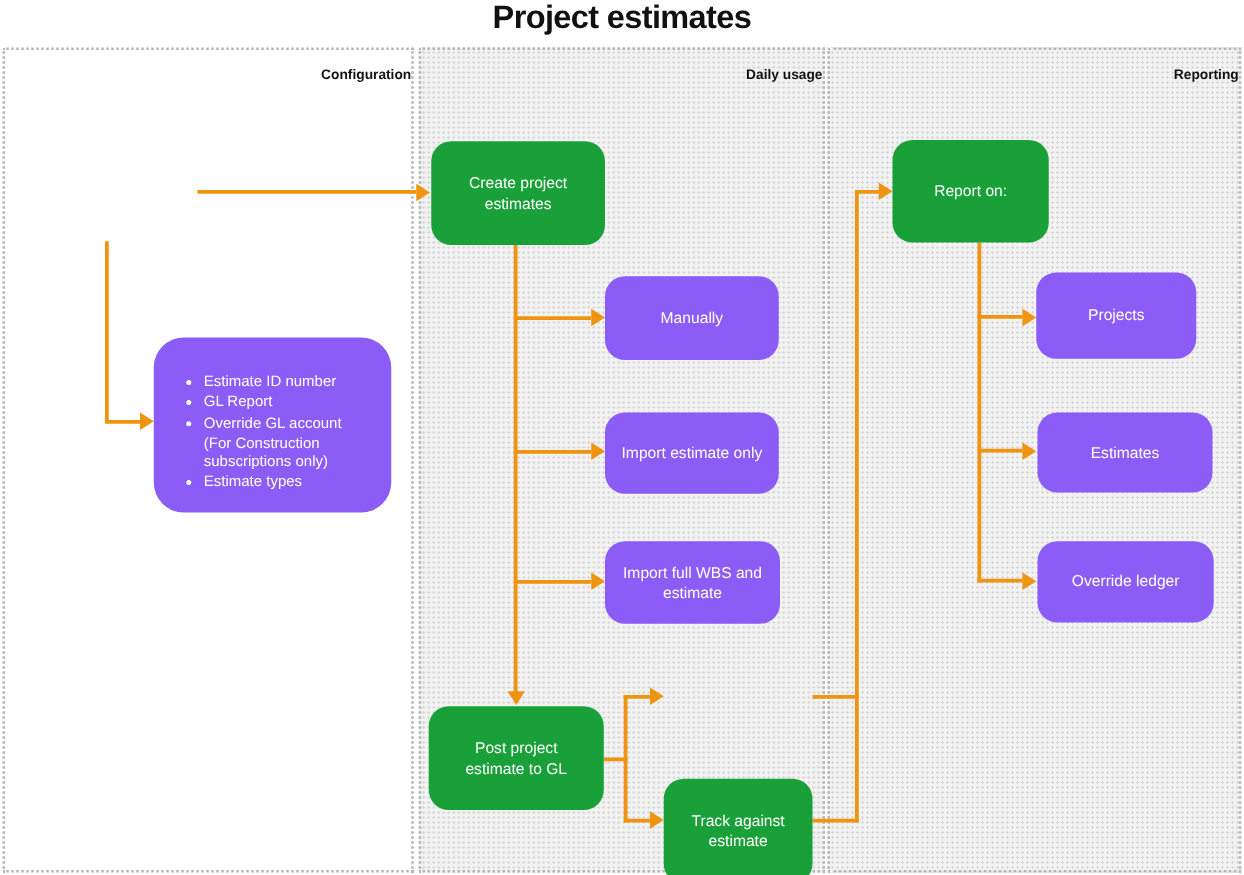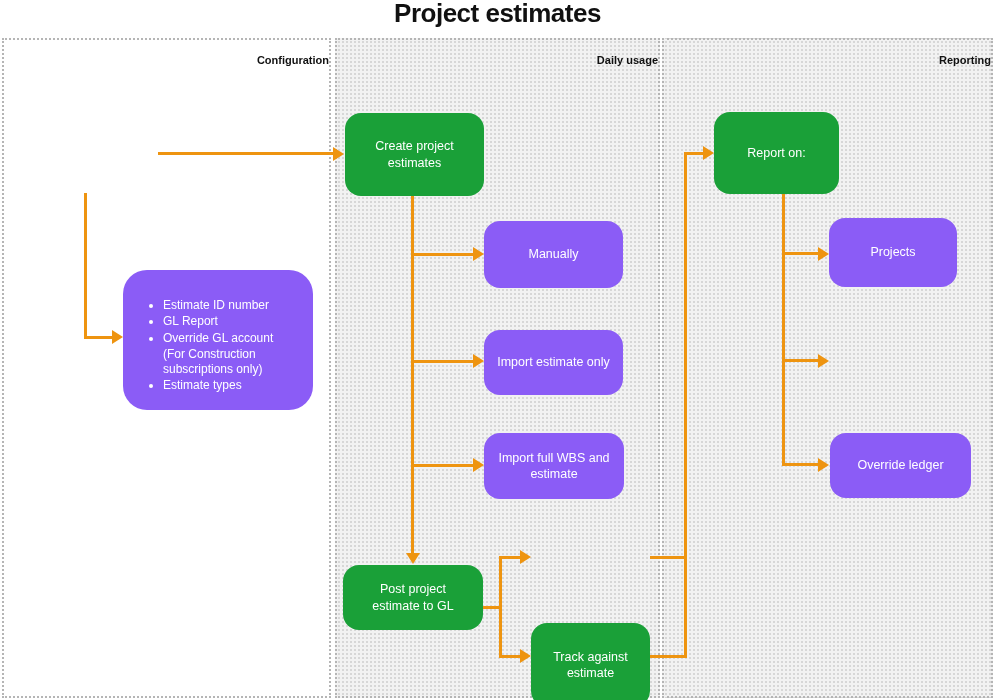--- a/index.html
+++ b/index.html
@@ -39,21 +39,21 @@
   .node.navy  { background:#8b5cf6; }
 
   #node-configure      { left:15px;  top:112px; width:143px; height:81px; }
   #node-details        { left:123px; top:270px; width:190px; height:140px; border-radius:24px;
                          align-items:center; justify-content:flex-start; text-align:left;
                          padding:24px 12px 12px 22px; font-size:12px; }
   #node-create         { left:345px; top:113px; width:139px; height:83px; }
   #node-manually       { left:484px; top:221px; width:139px; height:67px; }
   #node-import-est     { left:484px; top:330px; width:139px; height:65px; }
   #node-import-wbs     { left:484px; top:433px; width:140px; height:66px; }
-  #node-post           { left:343px; top:565px; width:140px; height:65px; }
+  #node-post           { left:343px; top:565px; width:140px; height:83px; }
   #node-track-actual   { left:531px; top:523px; width:119px; height:68px; }
   #node-track-against  { left:531px; top:623px; width:119px; height:84px; }
   #node-report-on      { left:714px; top:112px; width:125px; height:82px; }
   #node-projects       { left:829px; top:218px; width:128px; height:69px; }
   #node-estimates      { left:830px; top:330px; width:140px; height:64px; }
   #node-gl             { left:830px; top:433px; width:141px; height:65px; }
 
   #node-details ul { list-style:disc; padding-left:18px; }
   #node-details li { margin-bottom:1px; }
   #node-details .sub-note { display:block; font-size:12px; line-height:1.25; }
@@ -169,17 +169,20 @@
   </div>
   <div class="node green" id="node-track-against">
     <span>Track against estimate</span>
   </div>
   <div class="node green" id="node-report-on">
     <span>Report on:</span>
   </div>
   <div class="node navy" id="node-projects">
     <span>Projects</span>
   </div>
+  <div class="node navy" id="node-estimates">
+    <span>Estimates</span>
+  </div>
   <div class="node navy" id="node-gl">
     <span>Override ledger</span>
   </div>
 
 </div>
 
 </body></html>

